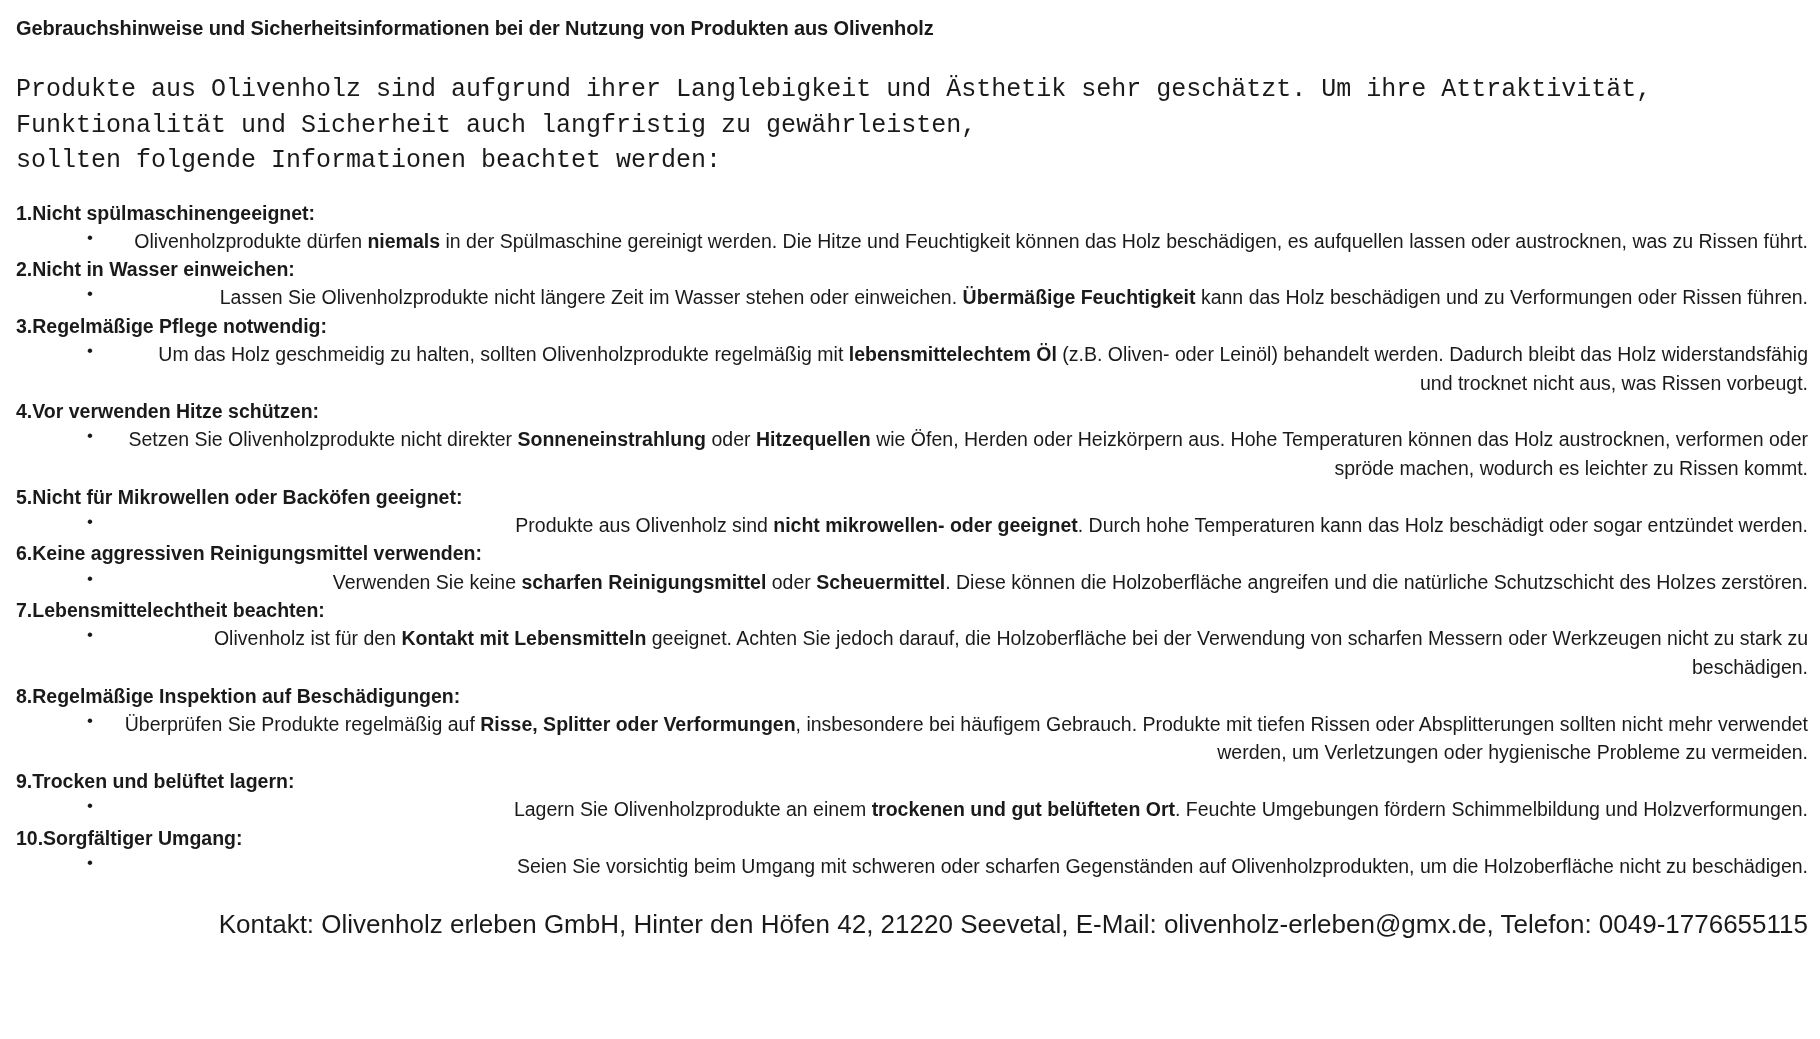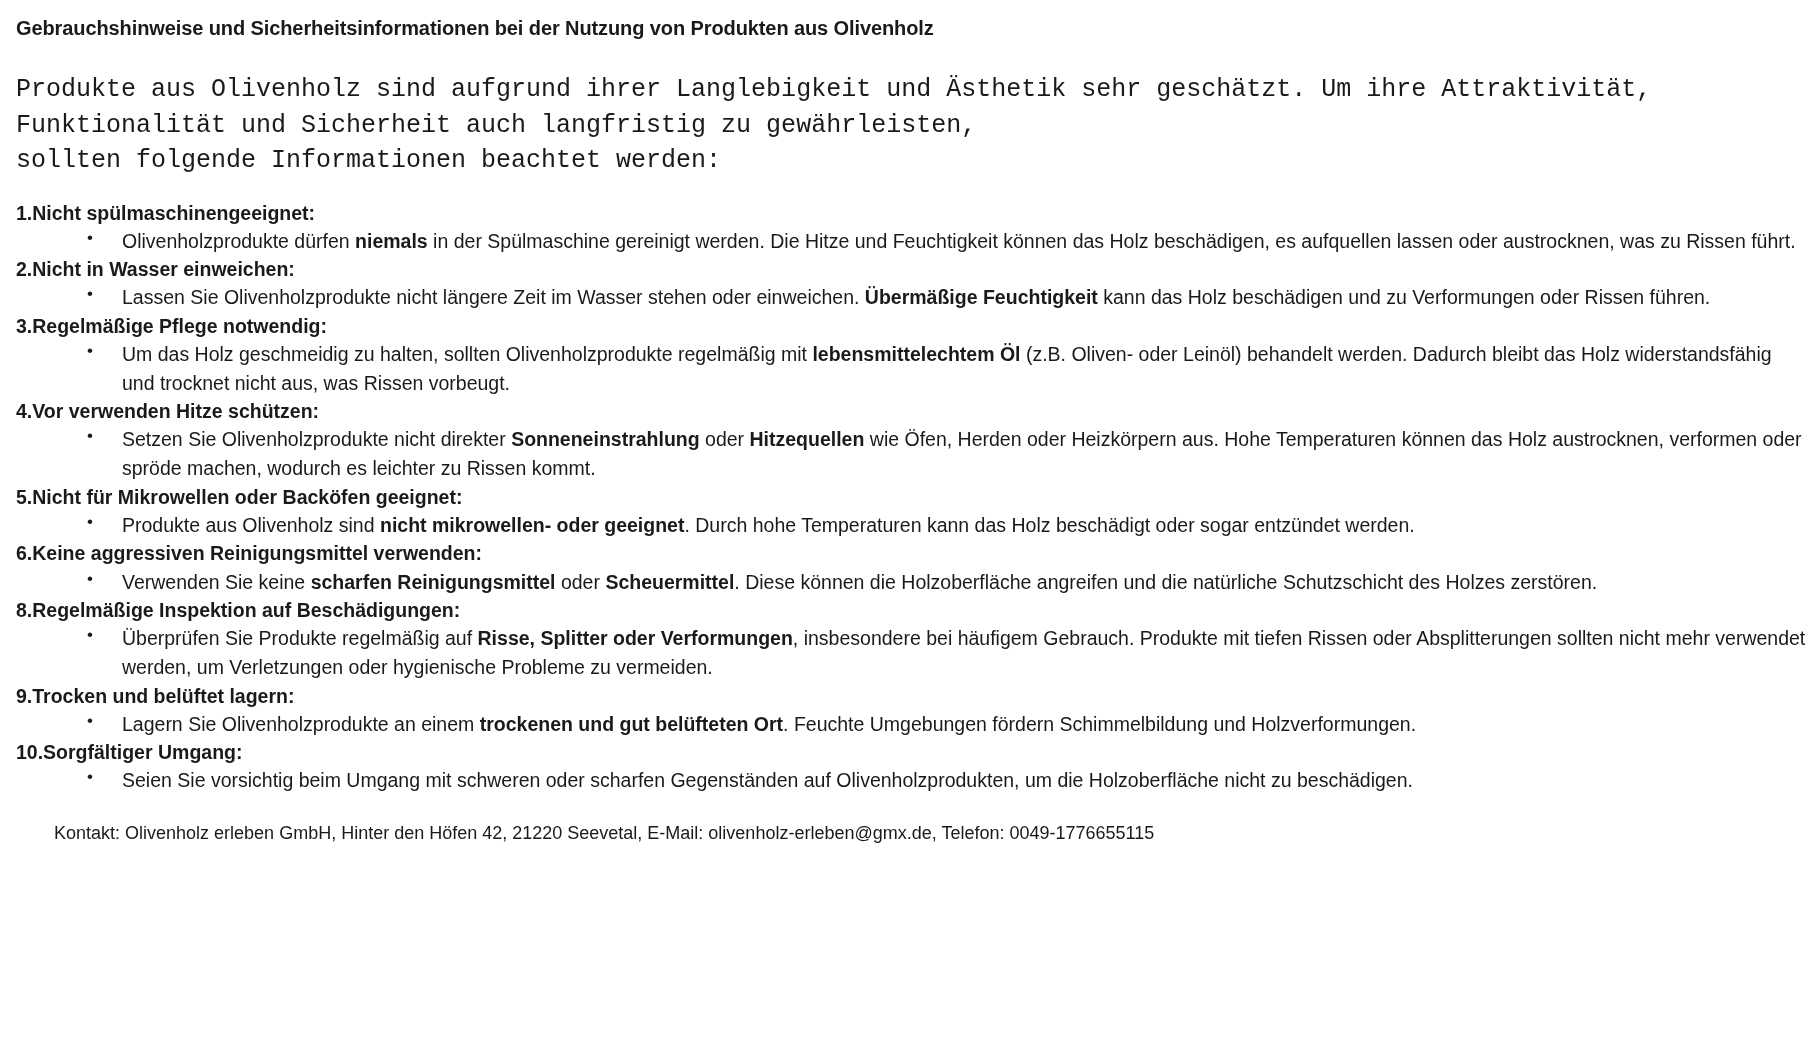--- a/index.html
+++ b/index.html
@@ -54,20 +54,21 @@
     font-size: 19.5px;
     margin: 0 0 0 2px;
     line-height: 1.44;
     white-space: nowrap;
   }
   .item-head .num { font-weight: bold; }
   .bullets {
     margin: 0;
     padding: 0;
     list-style: none;
+    text-align: right;
   }
   .bullet {
     position: relative;
     margin: 0 0 0 70px;
     padding-left: 38px;
     line-height: 1.47;
     font-size: 19.5px;
     max-width: 1690px;
   }
   .bullet::before {
@@ -75,22 +76,22 @@
     position: absolute;
     left: 3px;
     top: -1px;
     font-size: 17px;
     color: #1a1a1a;
   }
   .bullet b { font-weight: bold; }
 
   .contact {
     margin: 26px 0 0 0;
-    text-align: left;
-    font-size: 18px;
+    text-align: right;
+    font-size: 26px;
     padding-left: 40px;
     line-height: 1.4;
   }
 </style>
 </head>
 <body>
 
 <div class="page">
 
   <h1 class="doc-title">Gebrauchshinweise und Sicherheitsinformationen bei der Nutzung von Produkten aus Olivenholz</h1>
@@ -131,20 +132,24 @@
           <li class="bullet"><span>Produkte aus Olivenholz sind </span><b>nicht mikrowellen- oder geeignet</b><span>. Durch hohe Temperaturen kann das Holz beschädigt oder sogar entzündet werden.</span></li>
         </ul>
       </li>
       <li class="item">
         <div class="item-head"><span class="num">6.</span><span>Keine aggressiven Reinigungsmittel verwenden:</span></div>
         <ul class="bullets">
           <li class="bullet"><span>Verwenden Sie keine </span><b>scharfen Reinigungsmittel</b><span> oder </span><b>Scheuermittel</b><span>. Diese können die Holzoberfläche angreifen und die natürliche Schutzschicht des Holzes zerstören.</span></li>
         </ul>
       </li>
       <li class="item">
+        <div class="item-head"><span class="num">7.</span><span>Lebensmittelechtheit beachten:</span></div>
+        <ul class="bullets">
+          <li class="bullet"><span>Olivenholz ist für den </span><b>Kontakt mit Lebensmitteln</b><span> geeignet. Achten Sie jedoch darauf, die Holzoberfläche bei der Verwendung von scharfen Messern oder Werkzeugen nicht zu stark zu beschädigen.</span></li>
+        </ul>
       </li>
       <li class="item">
         <div class="item-head"><span class="num">8.</span><span>Regelmäßige Inspektion auf Beschädigungen:</span></div>
         <ul class="bullets">
           <li class="bullet"><span>Überprüfen Sie Produkte regelmäßig auf </span><b>Risse, Splitter oder Verformungen</b><span>, insbesondere bei häufigem Gebrauch. Produkte mit tiefen Rissen oder Absplitterungen sollten nicht mehr verwendet werden, um Verletzungen oder hygienische Probleme zu vermeiden.</span></li>
         </ul>
       </li>
       <li class="item">
         <div class="item-head"><span class="num">9.</span><span>Trocken und belüftet lagern:</span></div>
         <ul class="bullets">

